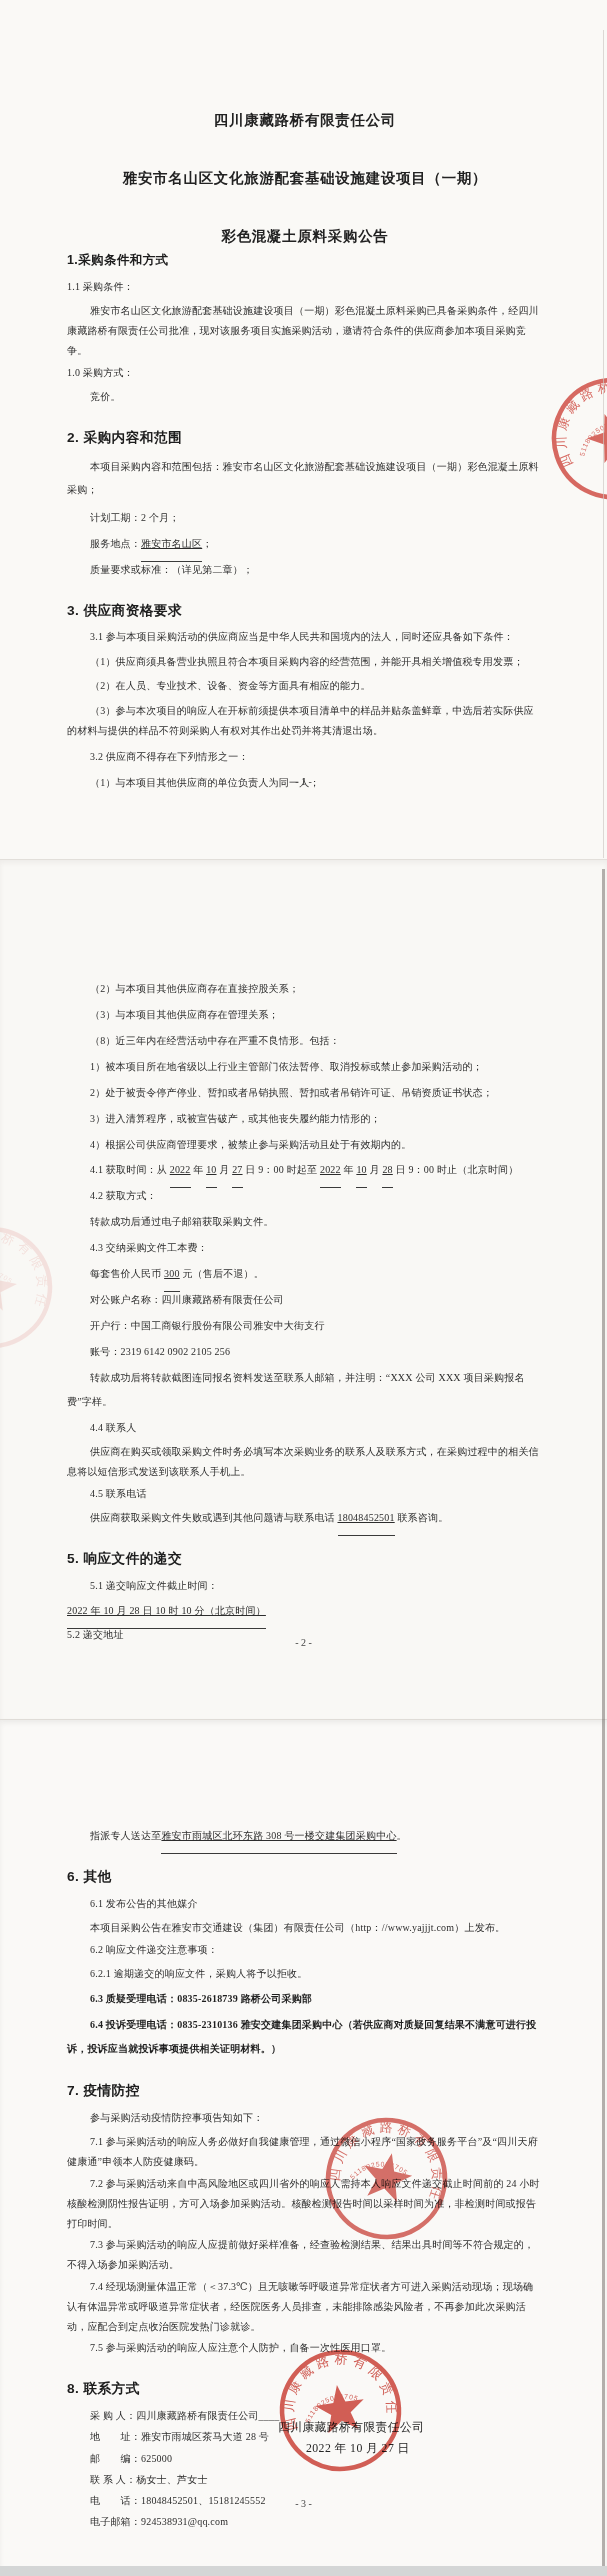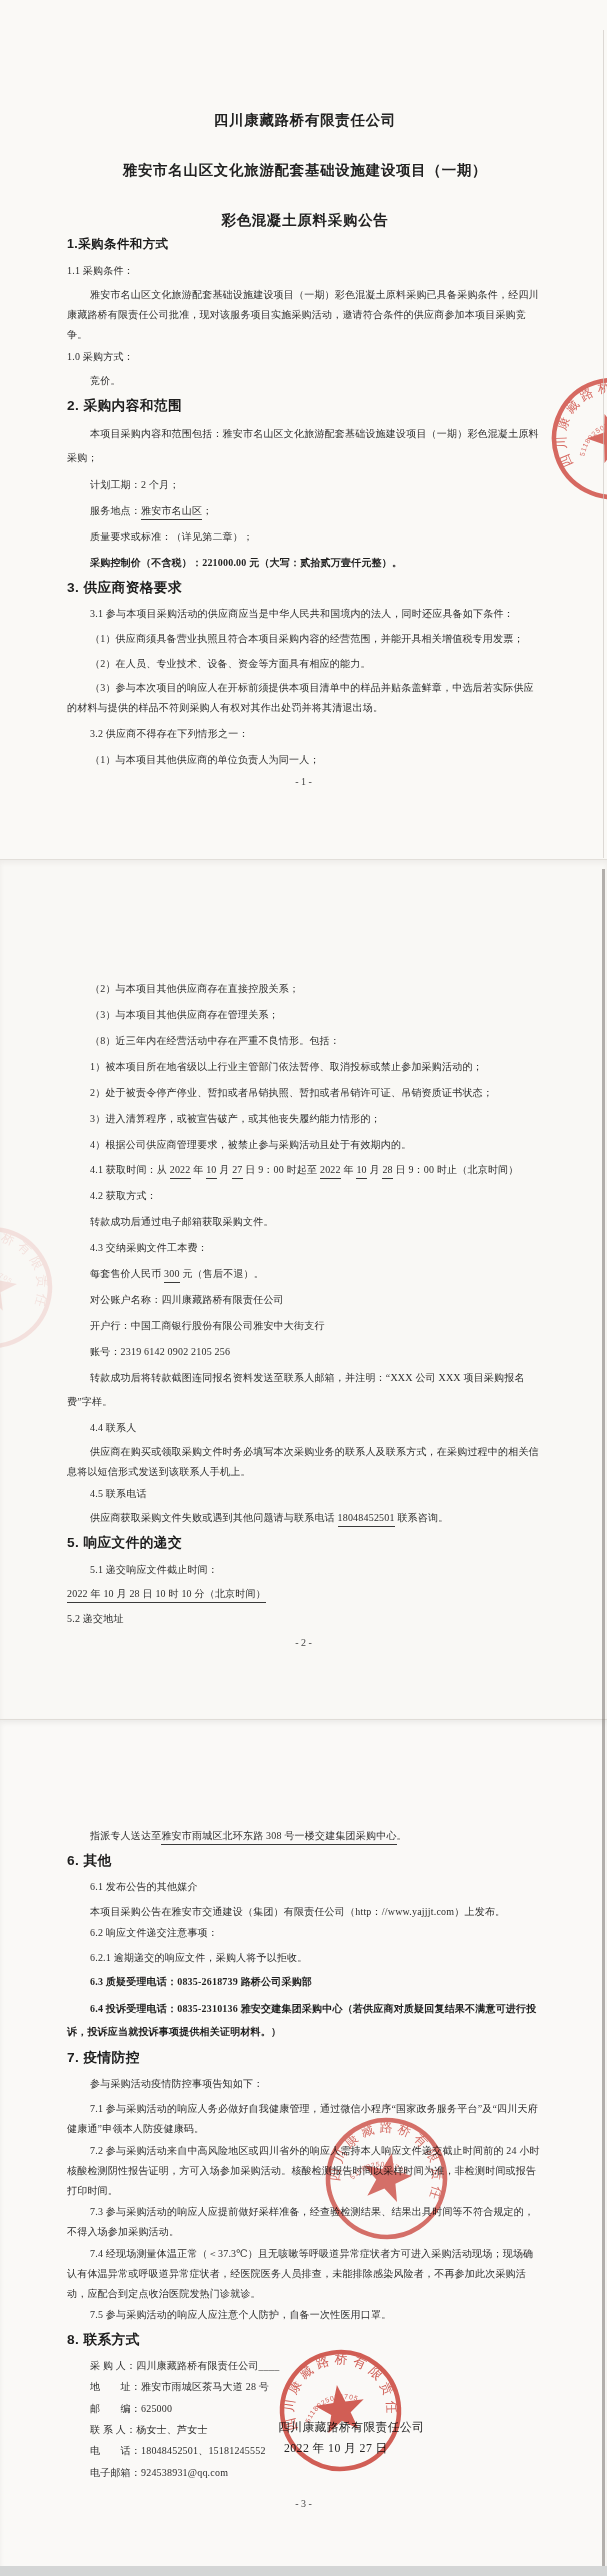--- a/index.html
+++ b/index.html
@@ -11,40 +11,40 @@
   .page-3{background:#faf9f7;border-top:1.5px solid #dfdcd7;box-shadow:inset 0 3px 5.3px rgba(60,55,50,.07);}
   .content{position:relative;padding-left:67px;padding-right:64px;}
   .page-1 .content{padding-top:110px;}
   .page-2 .content{padding-top:113px;}
   .page-3 .content{padding-top:106px;}
   .ln{font-size:10px;line-height:20px;letter-spacing:0.2px;margin:0 0 4.6px 0;}
   .tight{margin-bottom:1.5px;}
   .ind{text-indent:2.3em;}
   .title{font-family:"Liberation Sans","DejaVu Sans",sans-serif;font-weight:bold;font-size:14.4px;
          line-height:21px;text-align:center;letter-spacing:0.8px;color:#222;}
-  .mt38{margin-top:29px;} .mt26{margin-top:20px;} .mt8{margin-top:6px;}
+  .mt38{margin-top:37px;} .mt26{margin-top:20px;} .mt8{margin-top:6px;}
   .h-sec{font-family:"Liberation Sans","DejaVu Sans",sans-serif;font-weight:bold;color:#1e1e1e;
-         font-size:13.7px;line-height:20.5px;margin:4px 0 6px 0;letter-spacing:0.4px;}
+         font-size:13.7px;line-height:20.5px;margin:21px 0 6px 0;letter-spacing:0.4px;}
   .h-sec-sm{font-size:12.5px;margin:3px 0 6px 0;}
   .bold{font-weight:bold;color:#1f1f1f;}
-  .u, .seg-u{border-bottom:0.8px solid #3a3a3a;padding-bottom:3px;}
+  .u, .seg-u{border-bottom:0.8px solid #3a3a3a;padding-bottom:12px;text-decoration:underline;}
   .lh33{line-height:23.5px;}
   .pagenum{position:absolute;left:0;width:100%;text-align:center;font-size:10px;color:#444;}
   .page-1 .pagenum{bottom:72px;} .page-2 .pagenum{bottom:71px;} .page-3 .pagenum{bottom:70px;}
   .contact .ln{margin-bottom:2.3px;line-height:19px;}
   
   .seal{position:absolute;width:129px;height:129px;pointer-events:none;}
   .seal svg{display:block;}
   .seal-edge{left:548px;top:374px;transform:rotate(-18deg);opacity:.82;}
   .seal-faint{left:-73px;top:363px;transform:rotate(10deg);opacity:.13;}
   .seal-mid{left:322px;top:394px;transform:rotate(12deg);opacity:.78;mix-blend-mode:multiply;}
   .seal-main{left:276px;top:626px;transform:rotate(-8deg);opacity:.88;mix-blend-mode:multiply;}
   .sig{position:absolute;font-size:11.8px;color:#262626;letter-spacing:0.4px;}
   .sig-company{left:278px;top:700px;}
-  .sig-date{left:284px;top:721px;}
+  .sig-date{left:306px;top:721px;}
   
   .edge-line-dark{position:absolute;right:2.3px;top:869px;width:2.3px;height:1701px;background:#6b6561;opacity:.5;}
   .edge-line-light{position:absolute;right:3px;top:30px;width:1.5px;height:828px;background:#cfcbc6;opacity:.7;}
   .bottom-band{position:absolute;left:0;bottom:0;width:100%;height:10px;background:#d4d6d6;}
 </style>
 </head>
 <body>
 
 <div id="doc">
 
@@ -58,21 +58,20 @@
       <div class="ln">1.1 采购条件：</div>
       <div class="ln ind tight">雅安市名山区文化旅游配套基础设施建设项目（一期）彩色混凝土原料采购已具备采购条件，经四川康藏路桥有限责任公司批准，现对该服务项目实施采购活动，邀请符合条件的供应商参加本项目采购竞争。</div>
       <div class="ln">1.0 采购方式：</div>
       <div class="ln ind">竞价。</div>
 
       <div class="h-sec">2. 采购内容和范围</div>
       <div class="ln ind lh33 tight">本项目采购内容和范围包括：雅安市名山区文化旅游配套基础设施建设项目（一期）彩色混凝土原料采购；</div>
       <div class="ln ind mt8">计划工期：2 个月；</div>
       <div class="ln ind mt8"><span>服务地点：</span><span class="seg-u">雅安市名山区</span><span>；</span></div>
       <div class="ln ind mt8">质量要求或标准：（详见第二章）；</div>
-      <div class="ln ind mt8 bold">采购控制价（不含税）：221000.00 元（大写：贰拾贰万壹仟元整）。</div>
 
       <div class="h-sec">3. 供应商资格要求</div>
       <div class="ln ind">3.1 参与本项目采购活动的供应商应当是中华人民共和国境内的法人，同时还应具备如下条件：</div>
       <div class="ln ind">（1）供应商须具备营业执照且符合本项目采购内容的经营范围，并能开具相关增值税专用发票；</div>
       <div class="ln ind">（2）在人员、专业技术、设备、资金等方面具有相应的能力。</div>
       <div class="ln ind">（3）参与本次项目的响应人在开标前须提供本项目清单中的样品并贴条盖鲜章，中选后若实际供应的材料与提供的样品不符则采购人有权对其作出处罚并将其清退出场。</div>
       <div class="ln ind mt8">3.2 供应商不得存在下列情形之一：</div>
       <div class="ln ind mt8">（1）与本项目其他供应商的单位负责人为同一人；</div>
     </div>
 

